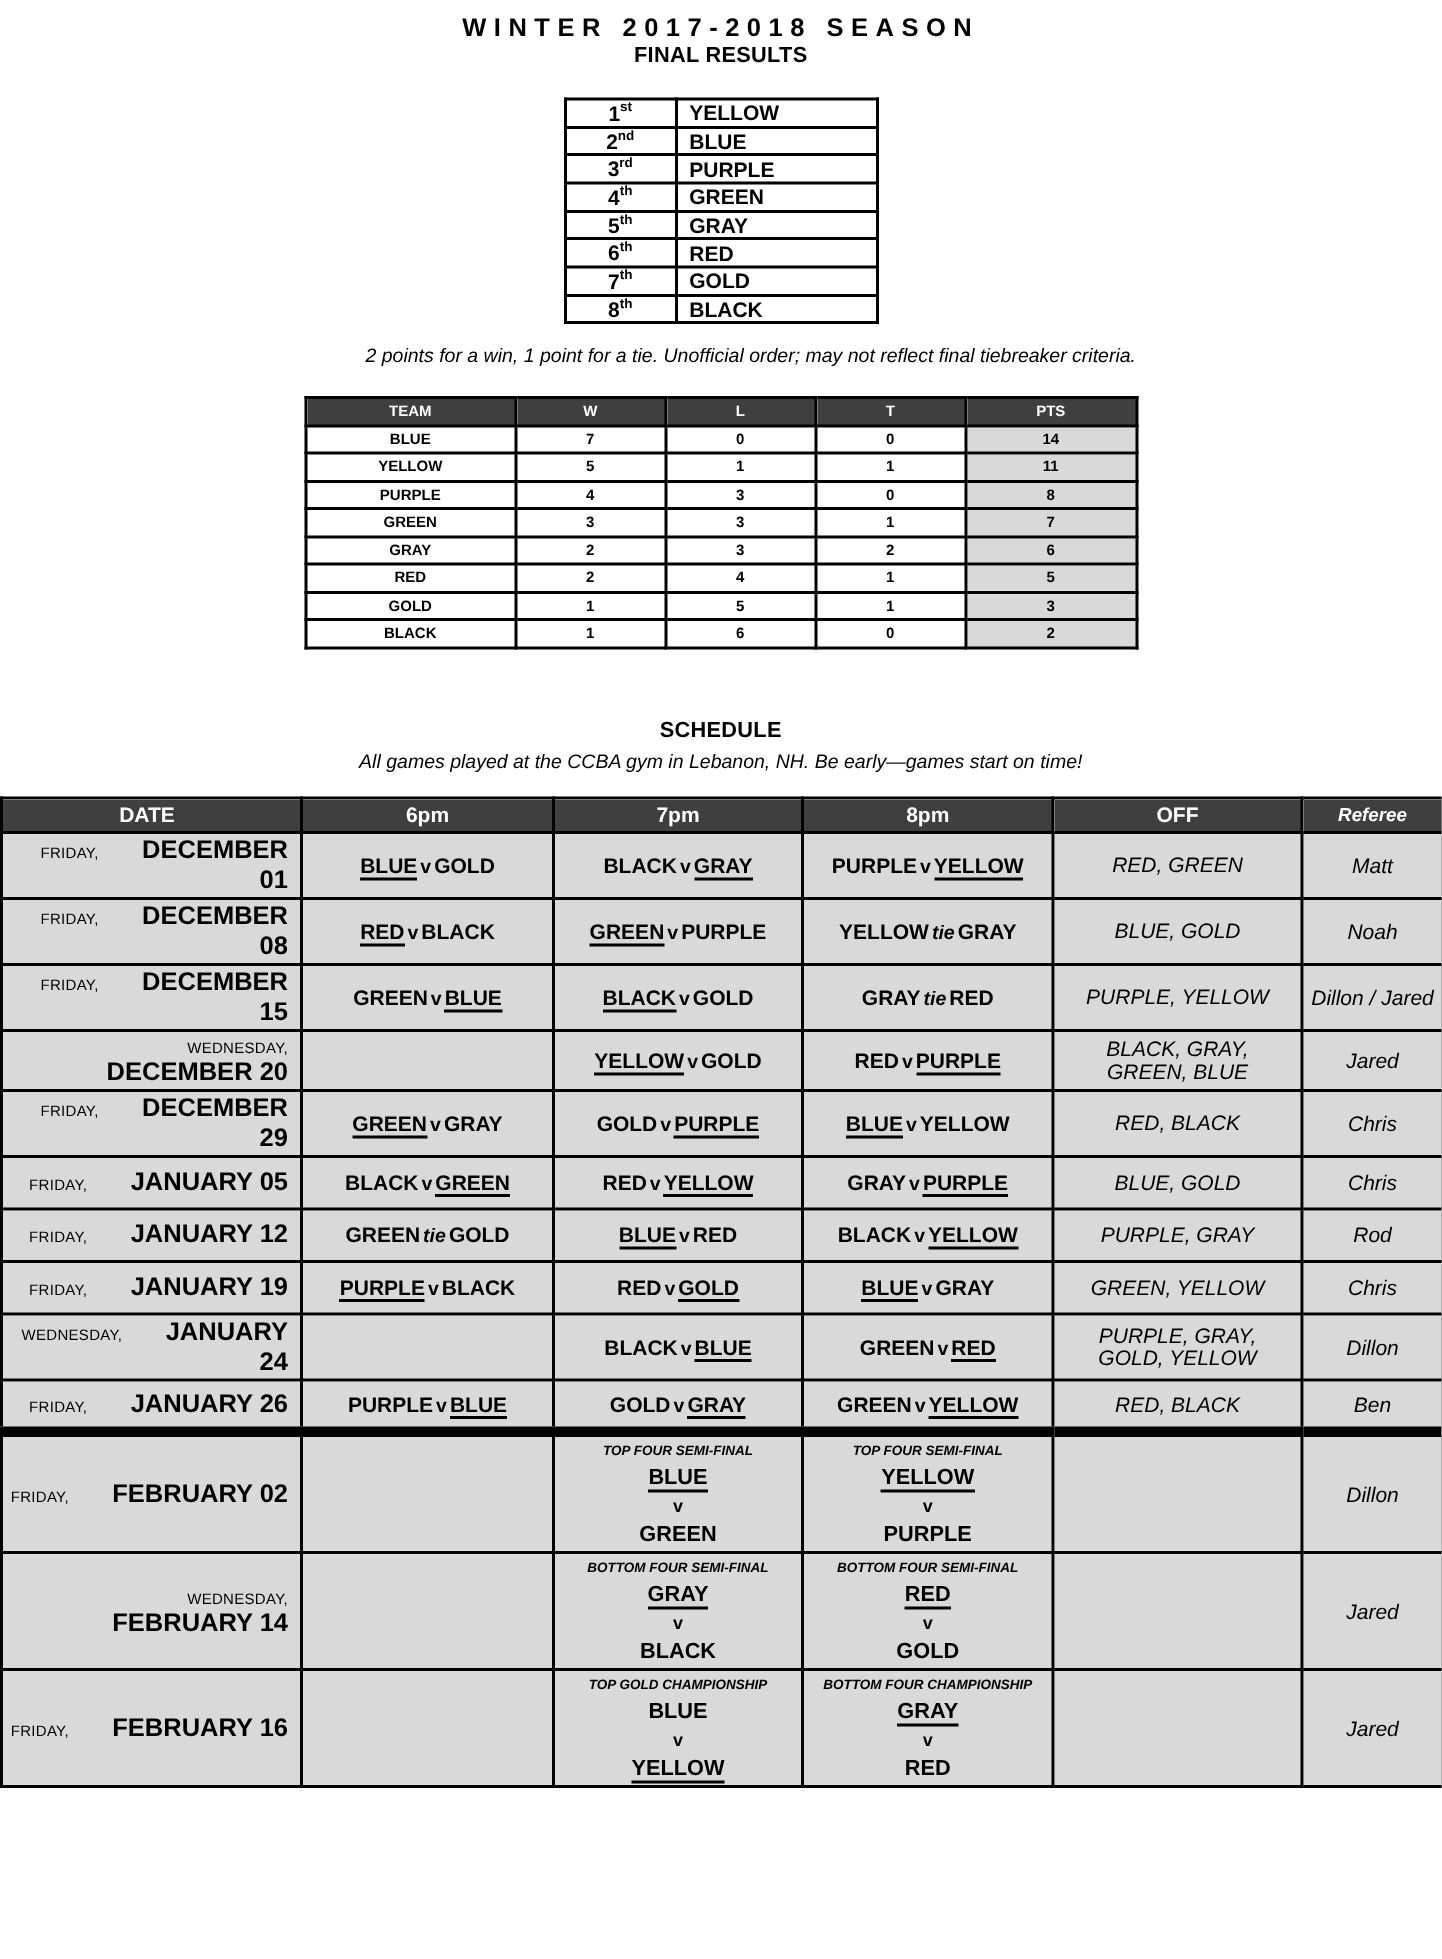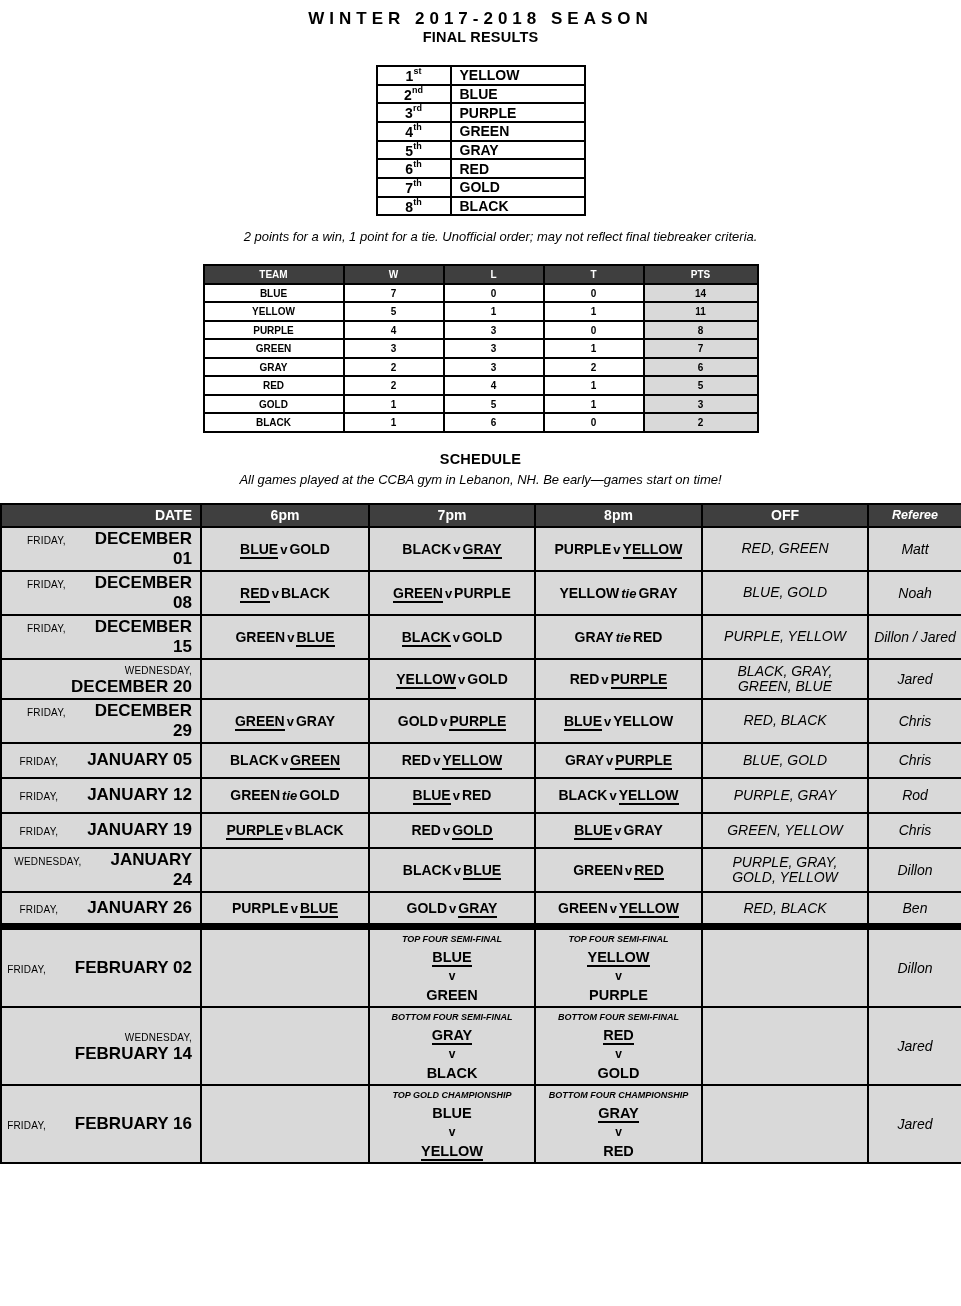--- a/index.html
+++ b/index.html
@@ -14,21 +14,21 @@
     font-family:"Liberation Sans", sans-serif;overflow:hidden;
   }
   .page-title{
     margin:9px 0 0;text-align:center;font-size:17px;font-weight:bold;letter-spacing:5px;
   }
   .section-heading{
     margin:0;text-align:center;font-size:14.5px;font-weight:bold;letter-spacing:.2px;
   }
   #fr-heading{}
   #st-heading{margin-top:35px;}
-  #sc-heading{margin-top:18px;}
+  #sc-heading{margin-top:46px;}
   .note{
     margin:0;text-align:center;font-style:italic;font-size:13px;
   }
   #st-note{margin-top:13px;padding-left:40px;}
   #sc-note{margin-top:5px;}
   table{border-collapse:collapse;table-layout:fixed;}
   td,th{border:2px solid #000;overflow:hidden;}
 
   
   #final-results-table{width:208px;margin:20px auto 0;}
@@ -40,21 +40,21 @@
   
   #standings-table{width:554px;margin:20px auto 0;}
   #standings-table td{height:18.5px;font-size:10px;font-weight:bold;text-align:center;padding:0;}
   #standings-table tr.head td{background:var(--header-bg);color:#fff;}
   #standings-table td.pts{background:var(--cell-bg);}
 
   
   #schedule-table{width:961px;margin:16px 0 0;}
   #schedule-table td{background:var(--cell-bg);text-align:center;font-size:14px;font-weight:bold;padding:1px 2px;}
   #schedule-table tr.head td{background:var(--header-bg);color:#fff;height:23px;}
-  #schedule-table tr.head td.col-date{text-align:right;padding-right:8px;}
+  #schedule-table tr.head td.col-date{text-align:center;padding-right:8px;}
   #schedule-table tr.head td.col-ref{font-style:italic;font-weight:bold;font-size:12.5px;}
   #schedule-table tr.body td{height:35px;}
   #schedule-table tr.body.playoff td{height:72px;}
   tr.sep-top td{border-top:7px solid #000 !important;}
   .date-cell{text-align:right !important;padding-right:8px !important;}
   .date-cell .day{font-size:10px;font-weight:normal;letter-spacing:.2px;}
   .date-cell .date{font-size:17px;font-weight:bold;padding-left:25px;}
   .game-inline .sep{font-size:13px;padding:0 2px;}
   .game-inline .sep.tie{font-style:italic;}
   .u{border-bottom:2px solid #000;padding-bottom:0px;}

